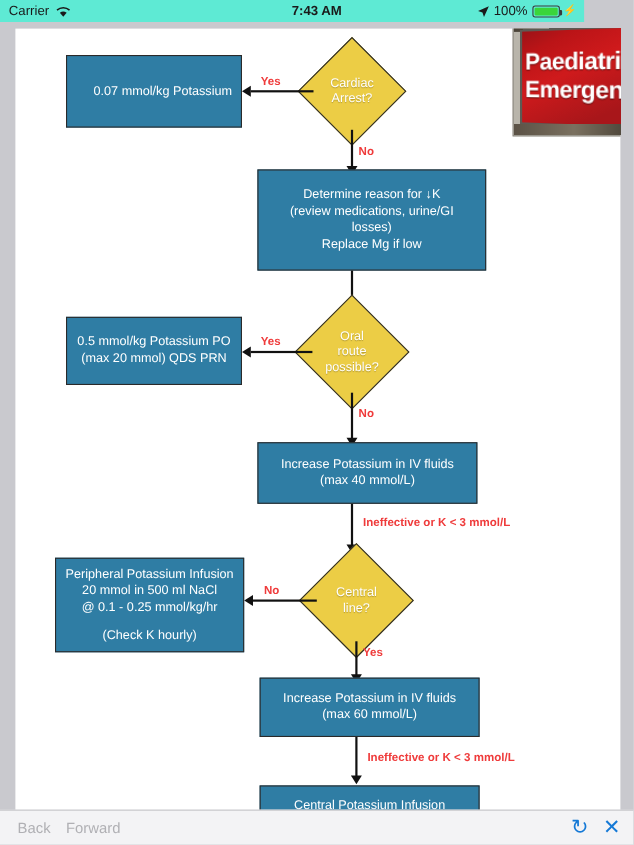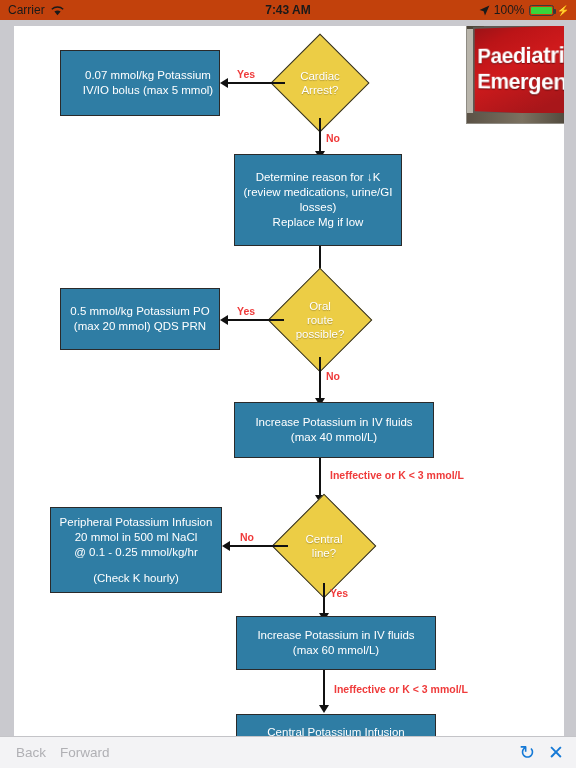--- a/index.html
+++ b/index.html
@@ -6,22 +6,22 @@
   html, body {
     width: 576px; height: 768px;
     font-family: "Liberation Sans", sans-serif;
     background: #c9c9ce;
     overflow: hidden;
   }
   #app { position: relative; width: 576px; height: 768px; }
 
   
   .statusbar {
-    position: absolute; left: 0; top: 0; width: 576px; height: 20px;
-    background: #c2410c;
+    position: absolute; left: 0; top: 0; width: 531px; height: 20px;
+    background: #5eead4;
     display: flex; align-items: center;
     font-size: 12px; color: #1a1a1a;
   }
   .sb-left { position: absolute; left: 8px; display: flex; align-items: center; gap: 6px; }
   .sb-center { position: absolute; left: 0; width: 576px; text-align: center; font-weight: bold; font-size: 12px; }
   .sb-right { position: absolute; right: 6px; display: flex; align-items: center; gap: 4px; font-size: 12px; }
   .wifi-ico { display:inline-block; width: 13px; height: 11px; }
   .loc-ico { display:inline-block; width: 11px; height: 11px; }
   .batt {
     position: relative; width: 25px; height: 11px;
@@ -170,38 +170,37 @@
         <span class="l1">Paediatric</span>
         <span class="l2">Emergencies</span>
       </div>
       <div class="botstrip"></div>
     </div>
 
     <div>
 
       <div class="node" style="left:46px; top:24px; width:160px; height:66px;padding-left:16px;">
         <div>0.07 mmol/kg Potassium</div>
-        <div>IV/IO bolus (max 5 mmol)</div>
       </div>
 
       <div class="diamond" style="left:271px; top:22px; width:70px; height:70px;"></div>
       <div class="diamond-label" style="left:258px; top:28px; width:96px; height:58px; flex-direction:column;">
         <span>Cardiac</span>
         <span>Arrest?</span>
       </div>
 
       <div class="hline" style="left:214px; top:56px; width:57px;"></div>
       <div class="arrow-left" style="left:206px; top:52px;"></div>
       <div class="edge-label" style="left:223px; top:42px;">Yes</div>
 
       <div class="vline" style="left:305px; top:92px; height:36px;"></div>
       <div class="arrow-down" style="left:301px; top:125px;"></div>
       <div class="edge-label" style="left:312px; top:106px;">No</div>
 
-      <div class="node" style="left:220px; top:128px; width:168px; height:92px;">
+      <div class="node" style="left:220px; top:128px; width:208px; height:92px;">
         <div>Determine reason for ↓K</div>
         <div>(review medications, urine/GI</div>
         <div>losses)</div>
         <div>Replace Mg if low</div>
       </div>
 
       <div class="vline" style="left:305px; top:220px; height:34px;"></div>
       <div class="arrow-down" style="left:301px; top:251px;"></div>
 
       <div class="node" style="left:46px; top:262px; width:160px; height:62px;">

